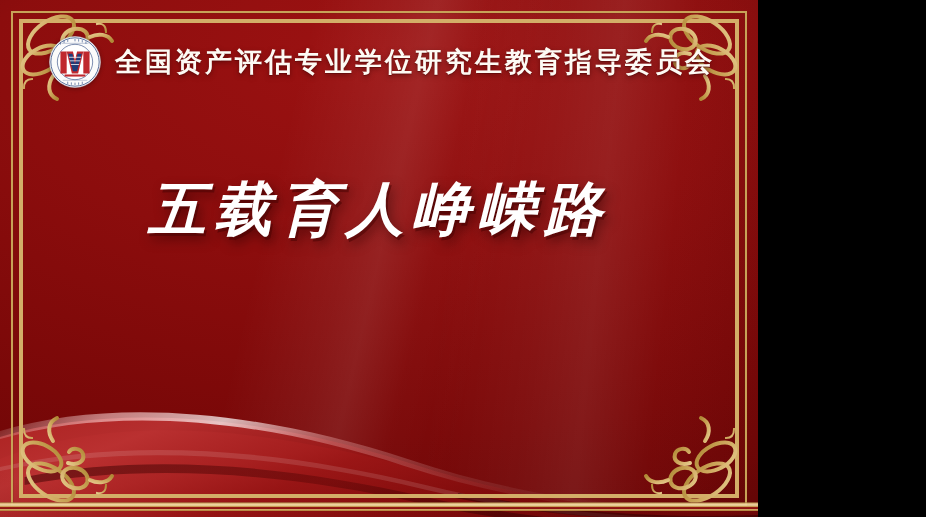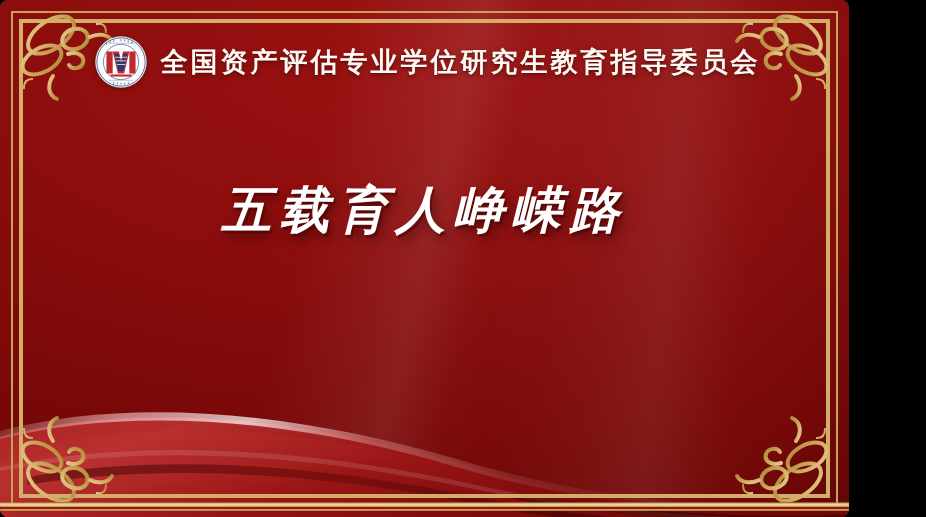--- a/index.html
+++ b/index.html
@@ -6,26 +6,25 @@
     margin: 0;
     padding: 0;
     background: #000;
   }
   body {
     font-family: "Liberation Serif", "DejaVu Serif", serif;
   }
 
   #poster {
     position: relative;
-    width: 849px;
+    width: 758px;
     height: 517px;
     overflow: hidden;
     background: #404040;
     user-select: none;
-    border-radius: 8px;
   }
 
   
   .bg-base {
     position: absolute;
     inset: 0;
     background:
       radial-gradient(120% 95% at 50% 10%, #9c1212 0%, #8c0d0d 42%, #7a0808 78%, #6d0606 100%);
   }
   .bg-sheen-a {
@@ -152,21 +151,21 @@
   .title-block {
     position: absolute;
     left: 0; right: 0;
     top: 158px;
     text-align: center;
   }
   .title-line {
     font-family: "Liberation Serif", "DejaVu Serif", serif;
     font-weight: 700;
     font-style: italic;
-    font-size: 50px;
+    font-size: 58px;
     line-height: 104px;
     letter-spacing: 8px;
     color: #ffffff;
     white-space: nowrap;
     text-shadow:
       2px 3px 0 rgba(74,4,4,.55),
       4px 6px 12px rgba(40,0,0,.55);
   }
   .title-line.l2 { letter-spacing: 10px; }
 </style>

